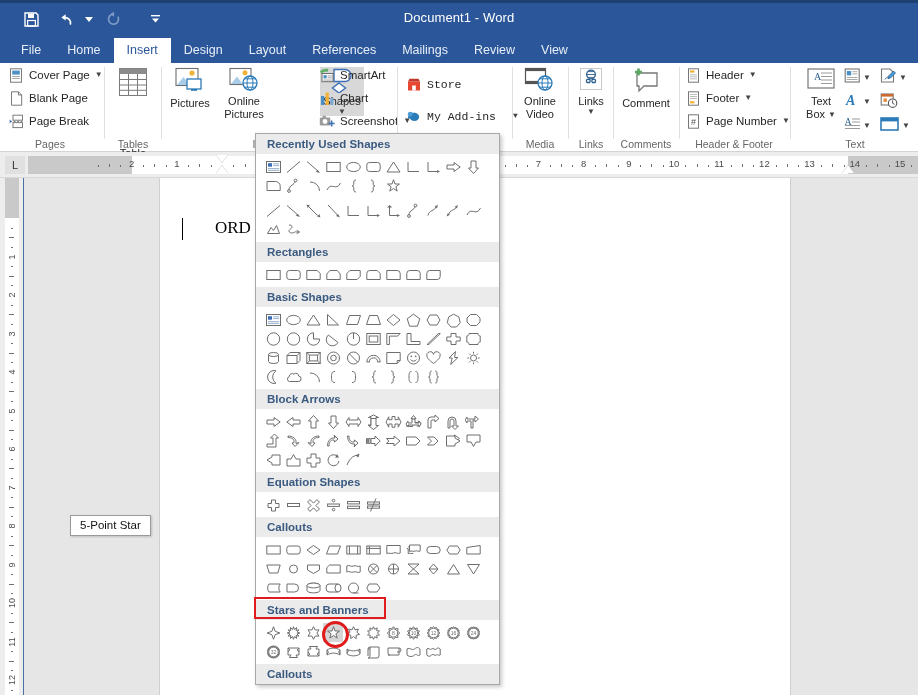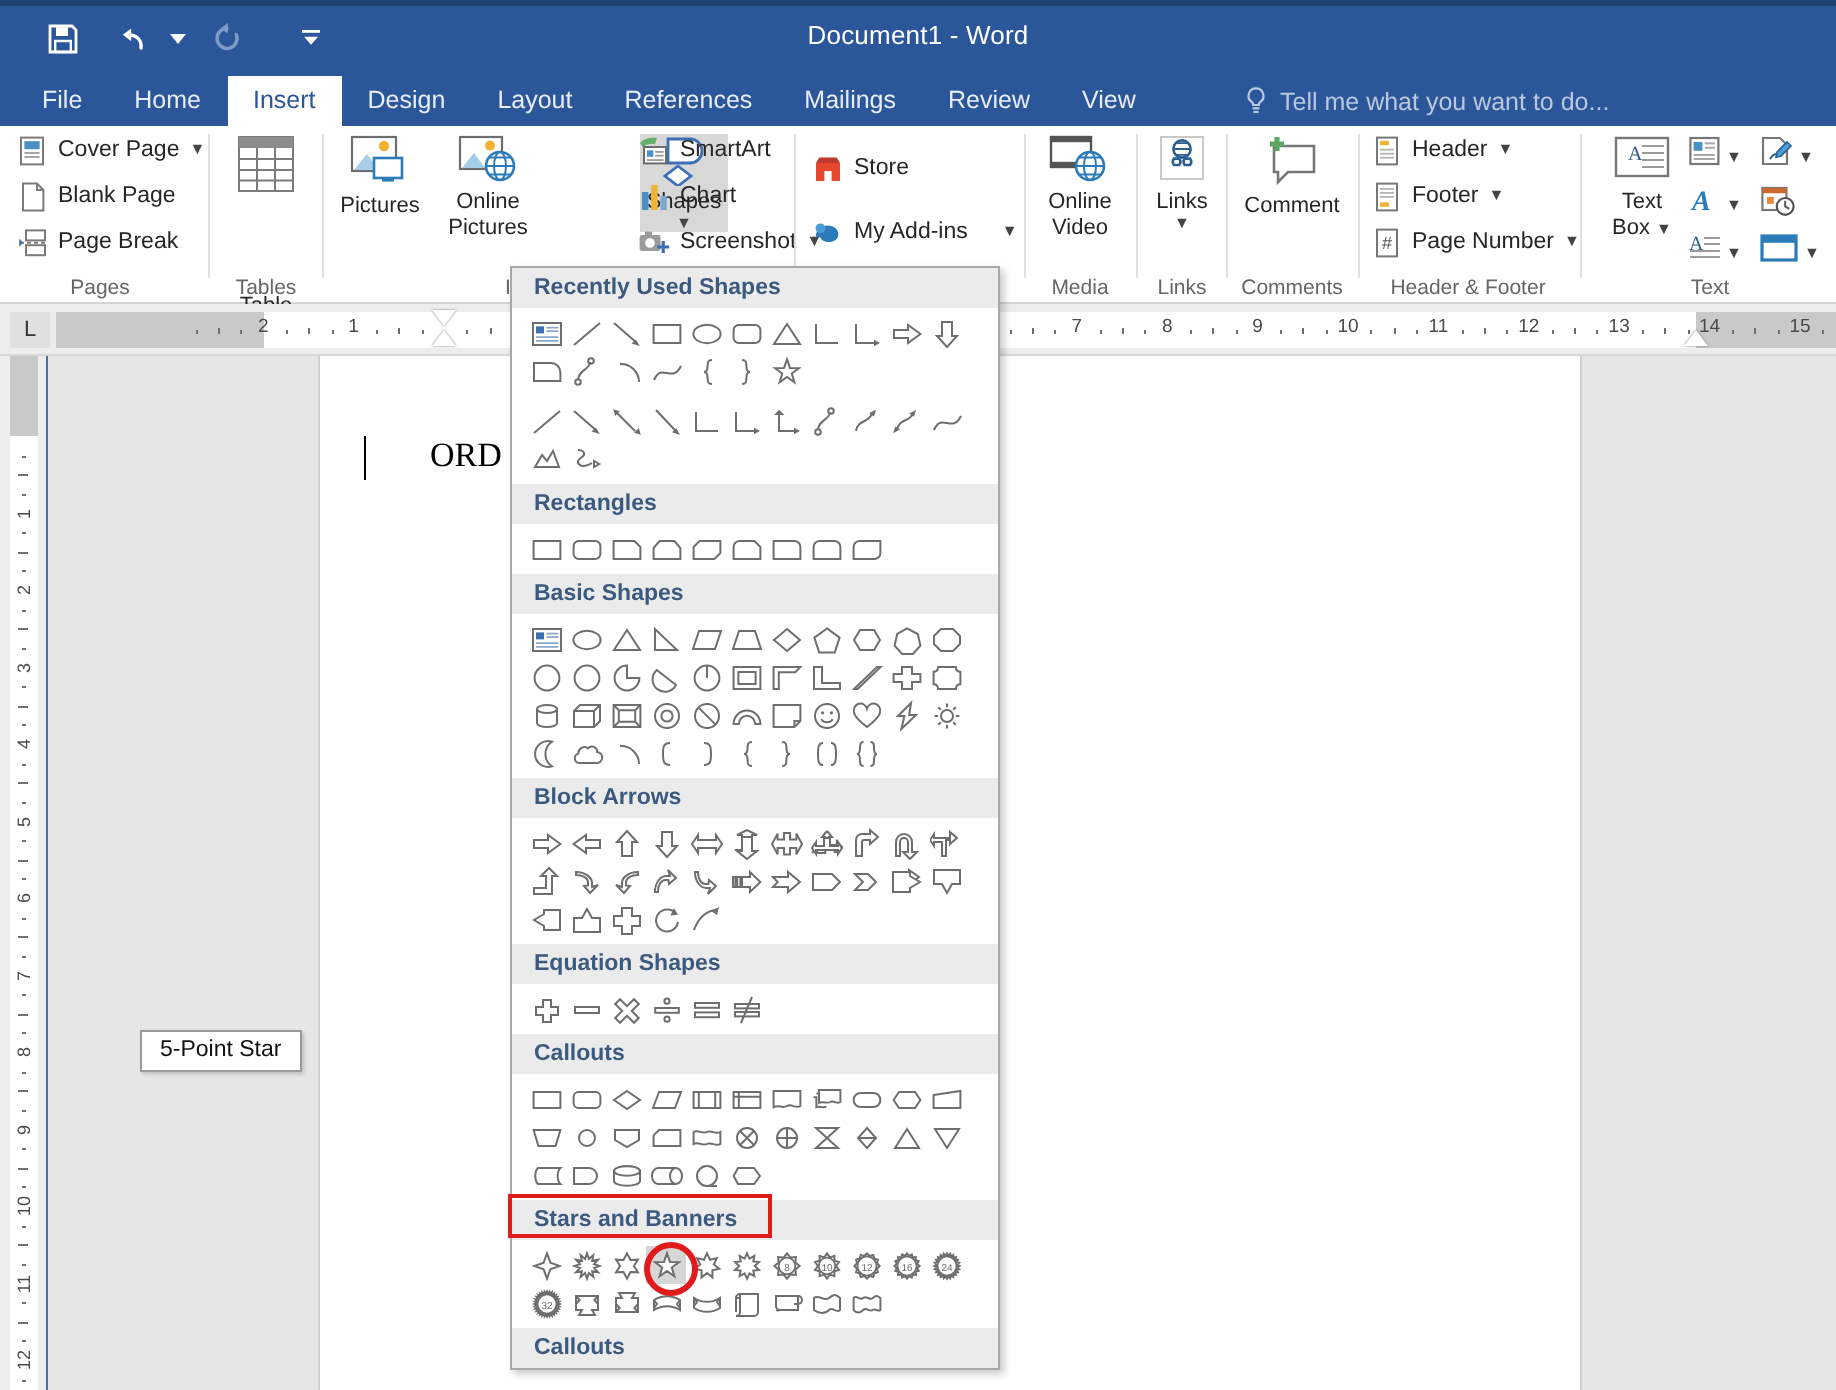--- a/index.html
+++ b/index.html
@@ -196,30 +196,20 @@
       <div class="tab">File</div>
       <div class="tab">Home</div>
       <div class="tab active">Insert</div>
       <div class="tab">Design</div>
       <div class="tab">Layout</div>
       <div class="tab">References</div>
       <div class="tab">Mailings</div>
       <div class="tab">Review</div>
       <div class="tab">View</div>
     </div>
-    <div class="tellme">
-      <span>
-        <svg width="12" height="15" viewBox="0 0 12 15">
-          <path d="M6 1.2a3.7 3.7 0 0 0-2.2 6.7c.5.4.8 1 .8 1.6h2.8c0-.6.3-1.2.8-1.6A3.7 3.7 0 0 0 6 1.2z" fill="none" stroke="#b9c8de" stroke-width="1.1"></path>
-          <rect x="4.3" y="10.6" width="3.4" height="1.1" fill="#b9c8de"></rect>
-          <rect x="4.7" y="12.4" width="2.6" height="1.1" fill="#b9c8de"></rect>
-        </svg>
-      </span>
-      <span>Tell me what you want to do...</span>
-    </div>
   </div>
 
   <div class="ribbon">
 
     <div class="rgroup" style="left:0;width:100px;">
       <div class="smallbtn" style="left:8px;top:4px;">
         <span class="ic">
           <svg width="14" height="15" viewBox="0 0 14 15">
             <rect x="1.5" y="0.8" width="11" height="13.4" fill="#fff" stroke="#7b7b7b" stroke-width="1"></rect>
             <rect x="3.2" y="2.6" width="7.6" height="4" fill="#4a90c4"></rect>
@@ -345,21 +335,21 @@
           </svg>
         </span>
         <span>Screenshot</span>
         <span class="caret">▼</span>
       </div>
 
       <div class="glabel" style="left:0;width:230px;">Illustrations</div>
     </div>
     <div class="rsep" style="left:397px;"></div>
 
-    <div class="rgroup" style="left:400px;width:110px;">
+    <div class="rgroup" style="left:400px;width:110px;font-family:Liberation Mono, monospace;">
       <div class="smallbtn" style="left:6px;top:13px;">
         <span class="ic">
           <svg width="16" height="15" viewBox="0 0 16 15">
             <path d="M2 4.5h12v9H2z" fill="#e8472f"></path>
             <path d="M2 4.5l1.6-2.8h8.8l1.6 2.8z" fill="#c0392b"></path>
             <rect x="6.2" y="8.5" width="3.6" height="5" fill="#fff"></rect>
           </svg>
         </span>
         <span>Store</span>
       </div>

